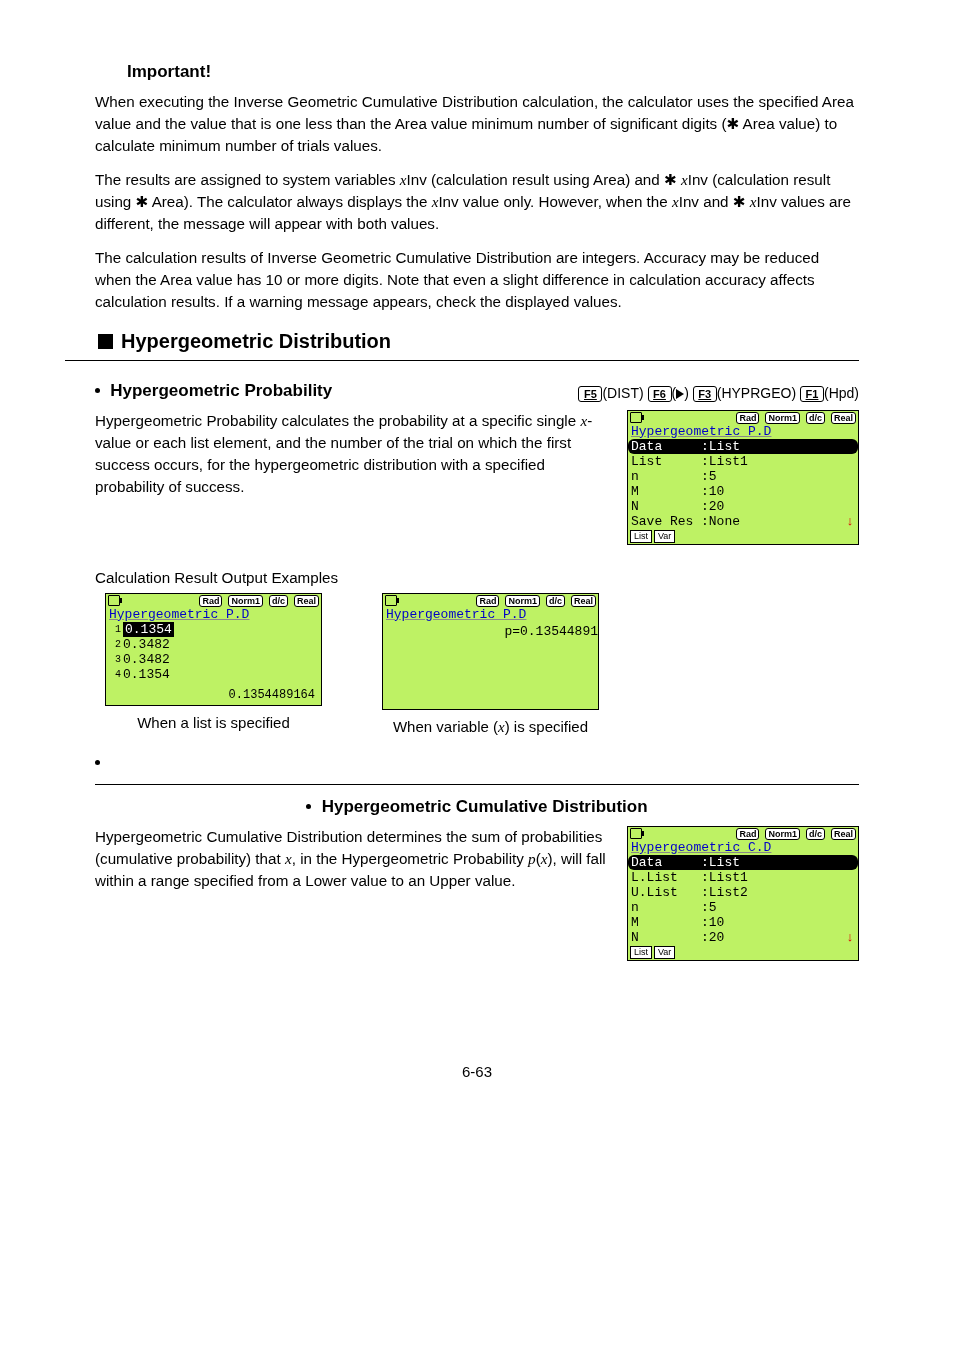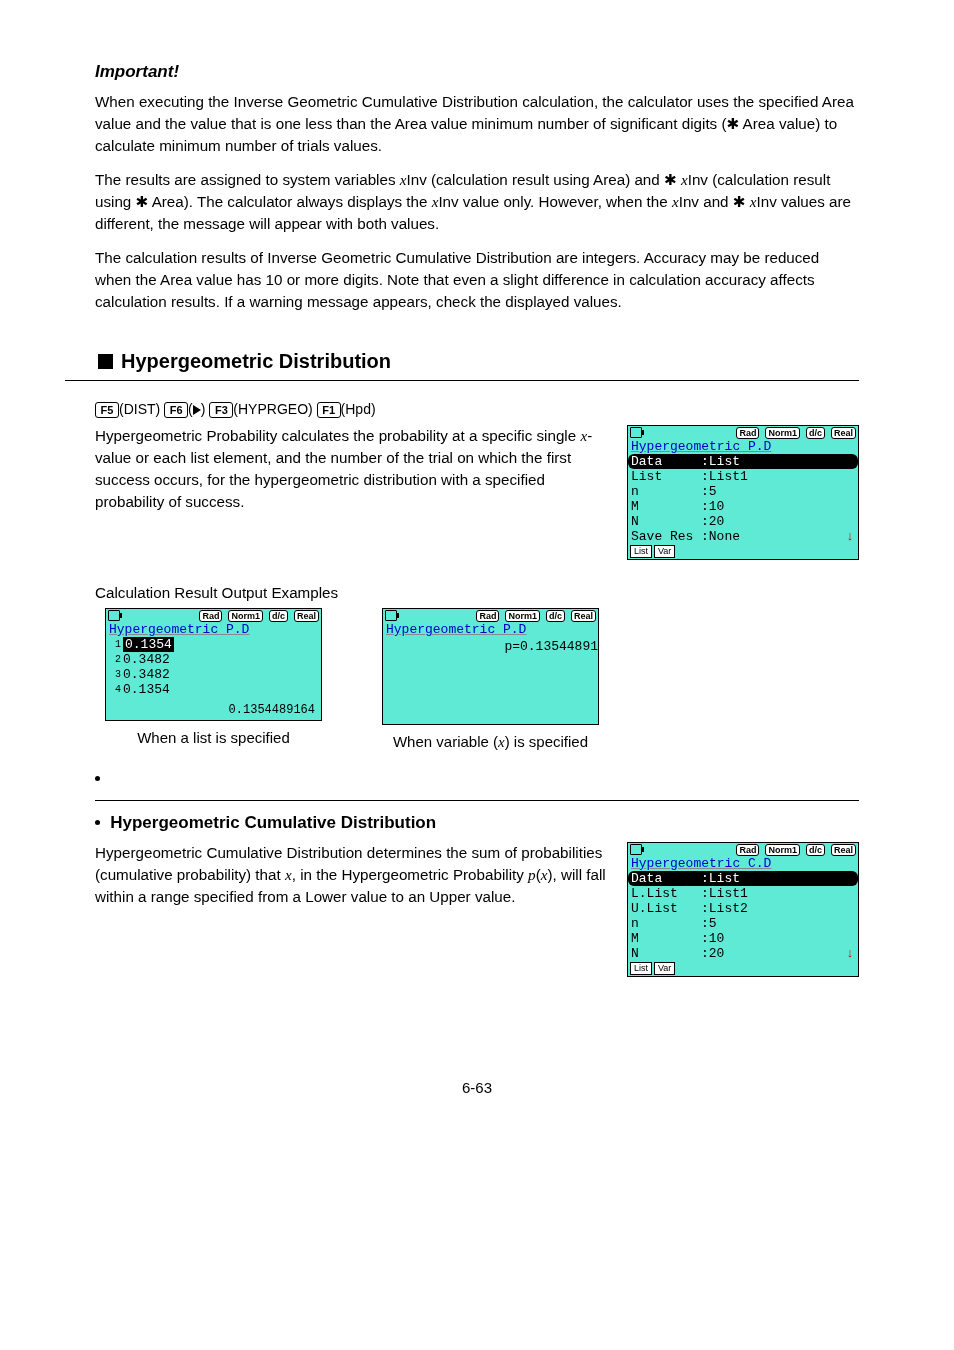--- a/index.html
+++ b/index.html
@@ -8,48 +8,48 @@
     line-height: 1.45;
     color: #000;
     margin: 0;
     padding: 60px 95px 40px 95px;
     width: 954px;
     box-sizing: border-box;
     position: relative;
   }
   .important-hd {
     font-weight: bold;
-    font-style: italic;
     font-size: 17px;
     margin-bottom: 6px;
+    margin-left: 32px;
   }
   p { margin: 0 0 12px 0; }
   .ivar { font-style: italic; font-family: 'Times New Roman', serif; }
-  .section-hd-row { display:flex; align-items:center; margin: 34px 0 4px -30px; padding-left: 33px; }
+  .section-hd-row { display:flex; align-items:center; margin: 14px 0 4px -30px; padding-left: 33px; }
   .sqmark { width:15px; height:15px; background:#000; margin-right:8px; flex:none; }
   .section-hd { font-weight:bold; font-size:20px; }
   hr.full { border:none; border-top:1px solid #000; margin:4px 0 6px -30px; width: calc(100% + 30px); }
   hr.indent { border:none; border-top:1px solid #000; margin:4px 0 6px 0; }
   .sub-hd-row { display:flex; justify-content:space-between; align-items:flex-end; margin-top:18px; }
   .sub-hd { font-weight:bold; font-size:17px; }
   .keyseq { font-size:14px; white-space:nowrap; }
   .keycap {
     display:inline-block; border:1px solid #000; border-radius:3px;
     padding:0 3px; font-size:11px; font-weight:bold; font-family: Arial;
-    line-height:14px; min-width:16px; text-align:center; background:#fff;
+    line-height:14px; min-width:16px; text-align:center; background:#fff;text-decoration:underline;
   }
   .tri {
     display:inline-block; width:0; height:0; border-top:5px solid transparent;
     border-bottom:5px solid transparent; border-left:8px solid #000; vertical-align:-1px;
   }
   .desc-row { display:flex; gap:12px; margin-top:6px; align-items:flex-start; }
   .desc-text { flex:1; }
   .calcscreen {
     width:230px; border:1.5px solid #000; font-family:'Courier New',monospace;
-    font-size:13px; line-height:15px; background:#5eead4; flex:none;
+    font-size:13px; line-height:15px; background:#bef264; flex:none;
     user-select:none;
   }
   .cs-top {
     display:flex; justify-content:center; gap:6px; padding:1px 2px 0 2px;
     font-size:9px; font-weight:bold;
   }
   .cs-top .pill { border:1px solid #000; border-radius:3px; padding:0 2px; line-height:10px; background:#fff; font-family: Arial; }
   .cs-top .batt { width:10px; height:9px; border:1px solid #000; border-radius:1px; position:relative; margin-right:auto; }
   .cs-top .batt::after { content:""; position:absolute; right:-3px; top:2px; width:2px; height:5px; background:#000;}
   .cs-title { color:#0000C8; padding:0 3px; text-decoration: underline; text-decoration-color:#888; }
@@ -92,20 +92,24 @@
 
 <p>The calculation results of Inverse Geometric Cumulative Distribution are integers. Accuracy may be reduced when the Area value has 10 or more digits. Note that even a slight difference in calculation accuracy affects calculation results. If a warning message appears, check the displayed values.</p>
 
 <div class="section-hd-row">
   <span class="sqmark"></span>
   <span class="section-hd">Hypergeometric Distribution</span>
 </div>
 <hr class="full">
 
 <div class="sub-hd-row">
+  <div>
+    <span class="dot"></span>
+    <span class="sub-hd">Hypergeometric Probability</span>
+  </div>
   <div class="keyseq">
     <span class="keycap">F5</span><span>(DIST)</span>
     <span class="keycap">F6</span>(<span class="tri"></span>)
     <span class="keycap">F3</span><span>(HYPRGEO)</span>
     <span class="keycap">F1</span><span>(Hpd)</span>
   </div>
 </div>
 
 <div class="desc-row">
   <div class="desc-text">
@@ -203,21 +207,21 @@
     </div>
   </div>
 </div>
 
 <div class="bullet-line">
   <span class="dot"></span>
 </div>
 
 <hr class="indent">
 
-<div class="sub-hd-row" style="margin-top:10px; flex-direction:column; align-items:flex-start; gap:8px;">
+<div class="sub-hd-row" style="margin-top:10px; flex-direction:column; align-items:center; gap:8px;">
   <div>
     <span class="dot"></span>
     <span class="sub-hd">Hypergeometric Cumulative Distribution</span>
   </div>
 </div>
 
 <div class="desc-row">
   <div class="desc-text">
     <span>Hypergeometric Cumulative Distribution determines the sum of probabilities (cumulative probability) that </span><span class="ivar">x</span><span>, in the Hypergeometric Probability </span><span class="ivar">p</span>(<span class="ivar">x</span>)<span>, will fall within a range specified from a Lower value to an Upper value.</span>
   </div>

